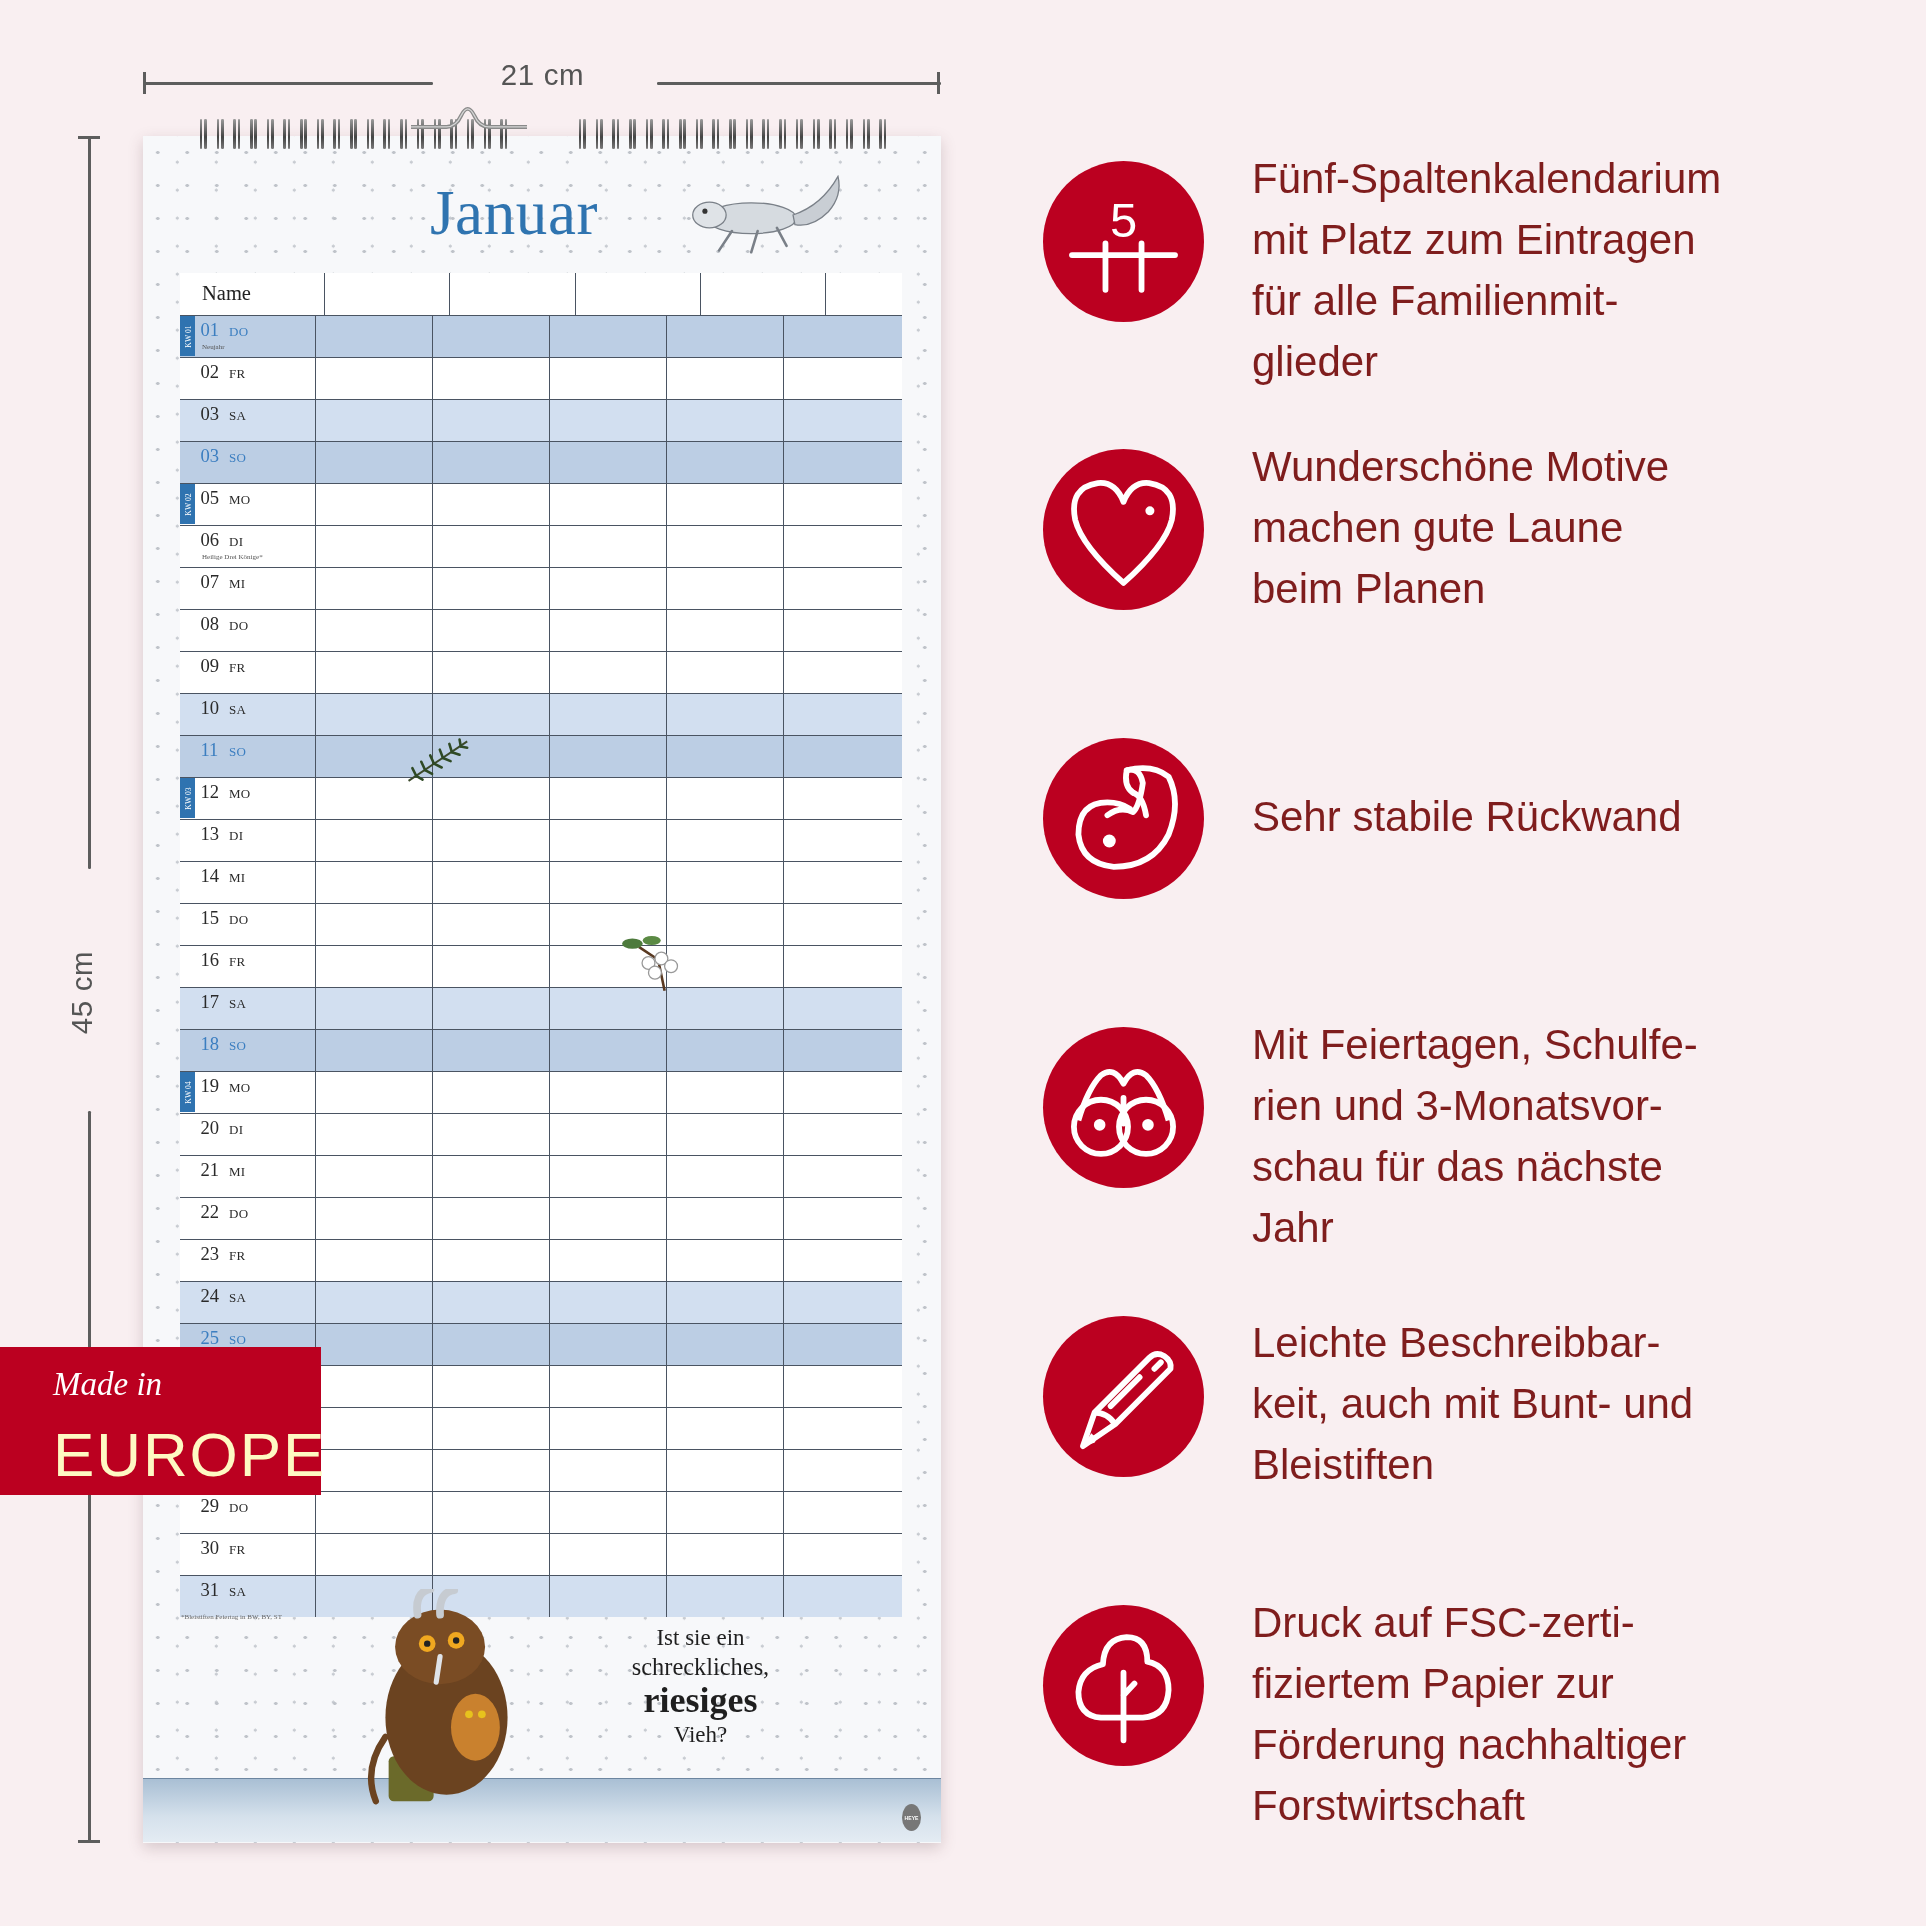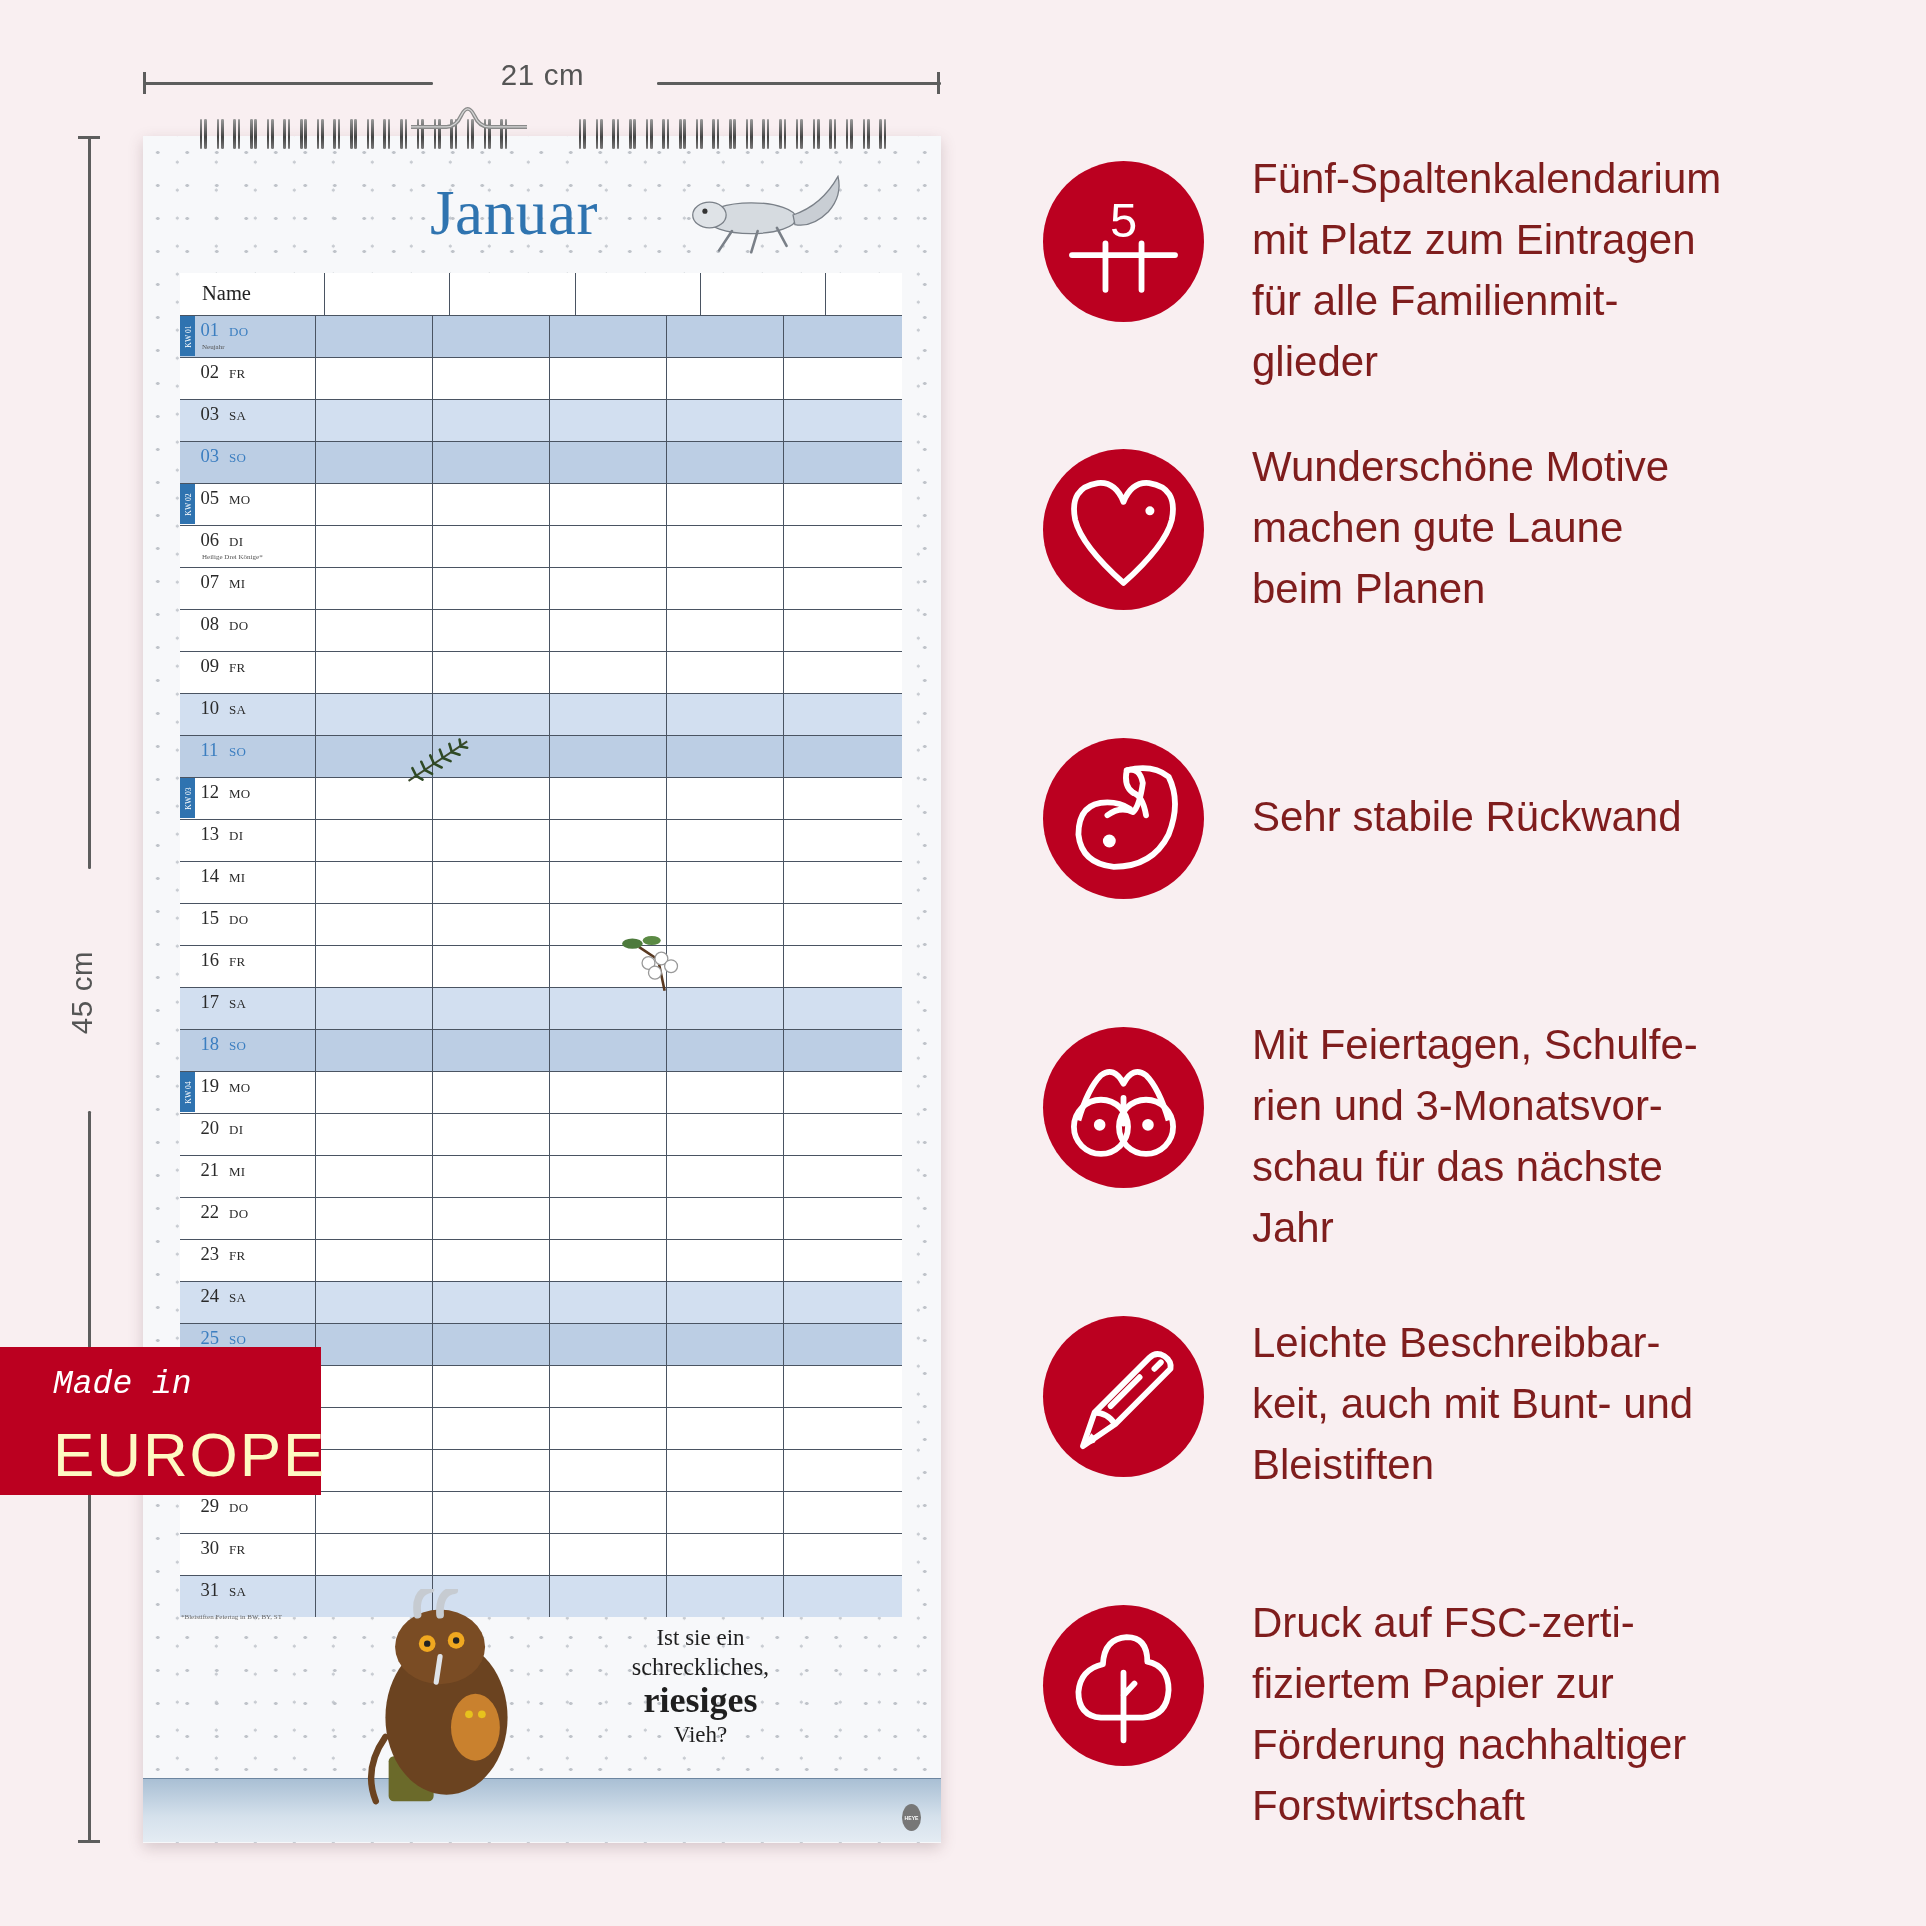--- a/index.html
+++ b/index.html
@@ -99,21 +99,21 @@
     background: linear-gradient(#a9bfd4, #d5e1ec 60%, #e4ecf3);
     border-top: 1.9px solid #6d86a0;
   }
   .heye { position: absolute; left: 902px; top: 1804px; width: 19px; height: 27px; border-radius: 50%;
     background: #777; color: #fff; font-size: 5.1px; font-weight: bold; display: flex; align-items: center; justify-content: center; }
 
   
   .badge {
     position: absolute; left: 0; top: 1347px; width: 321px; height: 148px; background: #bb0020;
   }
-  .badge-script { position: absolute; left: 53px; top: 19px; font-family: Liberation Mono, monospace; font-style: italic;
+  .badge-script { position: absolute; left: 53px; top: 19px; font-family: Liberation Serif, serif; font-style: italic;
     font-size: 33px; color: #fff; }
   .badge-main { position: absolute; left: 53px; top: 72px; font-family: "Liberation Sans", sans-serif;
     font-size: 62px; color: #fef9c3; letter-spacing: 1.9px; }
 
   
   .feature { position: absolute; left: 1043px; width: 873px; height: 167px; }
   .feature-icon {
     position: absolute; left: 0; width: 161px; height: 161px; border-radius: 50%; background: #bb0020;
     display: flex; align-items: center; justify-content: center;
   }

